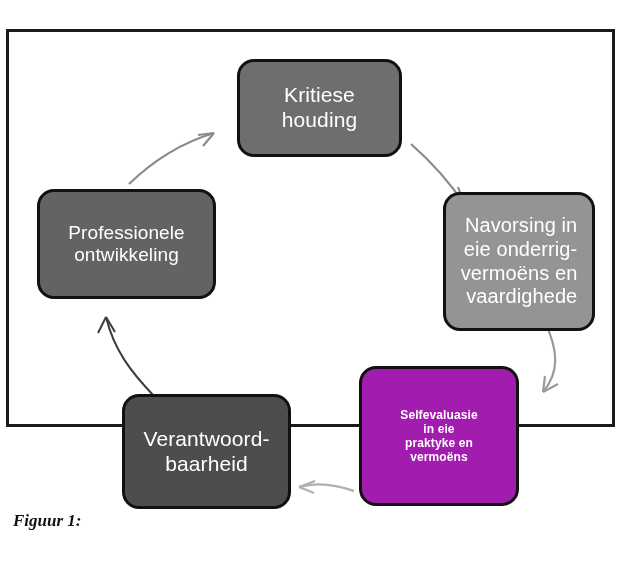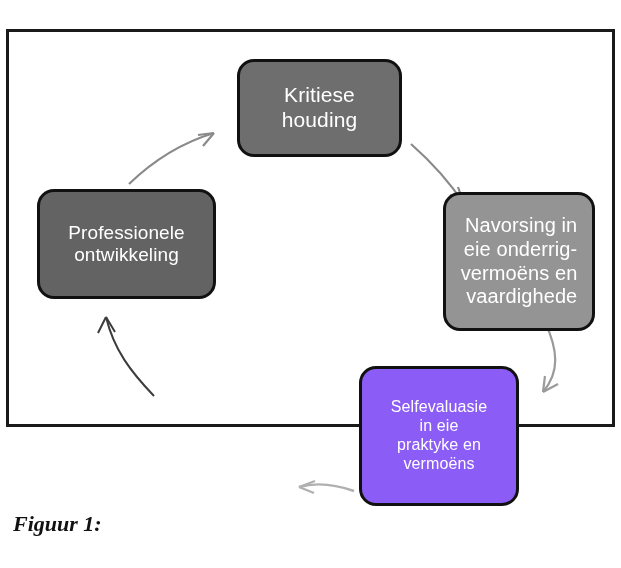--- a/index.html
+++ b/index.html
@@ -83,22 +83,23 @@
     background: #949494;
     font-size: 20px;
     text-align: right;
   }
 
   .node-selfeval {
     left: 350px;
     top: 334px;
     width: 160px;
     height: 140px;
-    background: #8b5cf6;
-    font-size: 16px;
+    background: #a21caf;
+    font-size: 12px;
+    font-weight: bold;
   }
 
   .node-accountability {
     left: 113px;
     top: 362px;
     width: 169px;
     height: 115px;
     background: #4d4d4d;
     font-size: 21px;
   }
@@ -114,21 +115,21 @@
 
   
   .caption {
     position: absolute;
     left: 13px;
     top: 511px;
     width: 600px;
     display: flex;
     align-items: flex-start;
     font-family: "Liberation Serif", serif;
-    font-size: 22px;
+    font-size: 17px;
     color: #111111;
   }
   .caption-label {
     flex: 0 0 auto;
     width: 106px;
     font-weight: bold;
     font-style: italic;
   }
   .caption-text {
     flex: 1 1 auto;
@@ -178,20 +179,22 @@
       <div class="node node-research">Navorsing in
 eie onderrig-
 vermoëns en
 vaardighede</div>
 
       <div class="node node-selfeval">Selfevaluasie
 in eie
 praktyke en
 vermoëns</div>
 
+      <div class="node node-accountability">Verantwoord-
+baarheid</div>
 
       <div class="node node-professional">Professionele
 ontwikkeling</div>
 
     </div>
   </div>
 
   <div class="caption">
     <span class="caption-label">Figuur 1:</span>
   </div>

